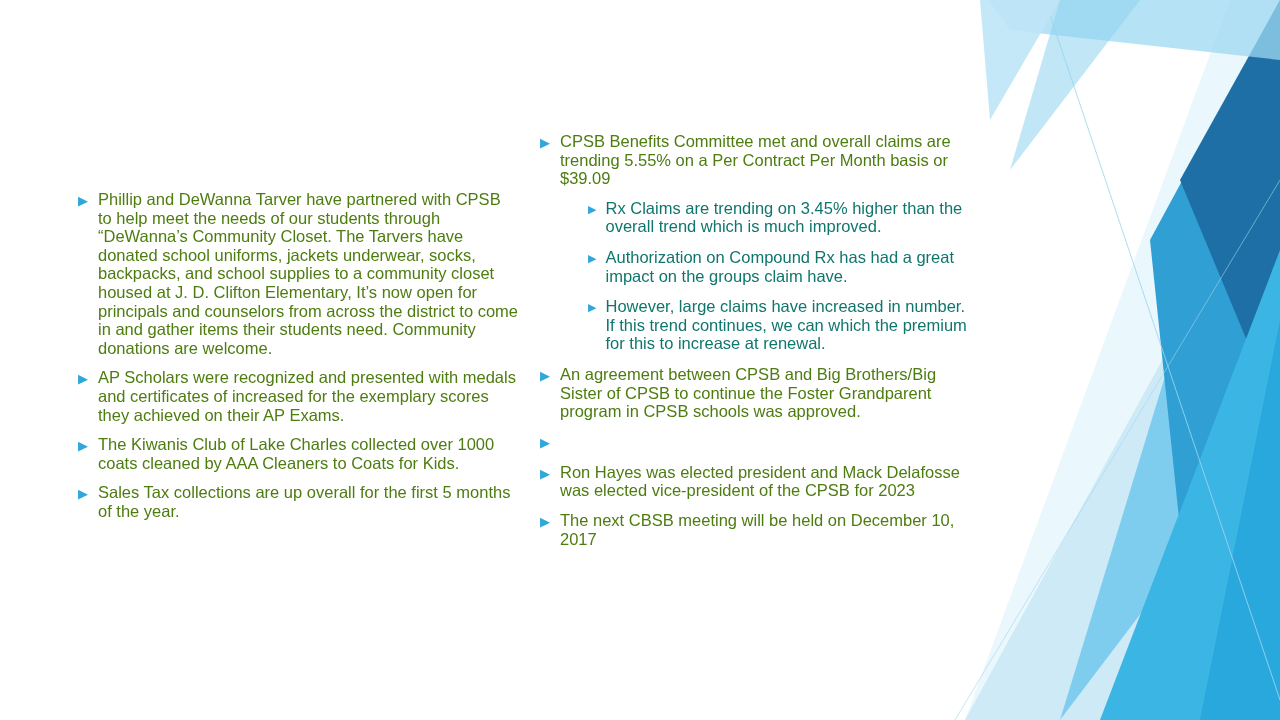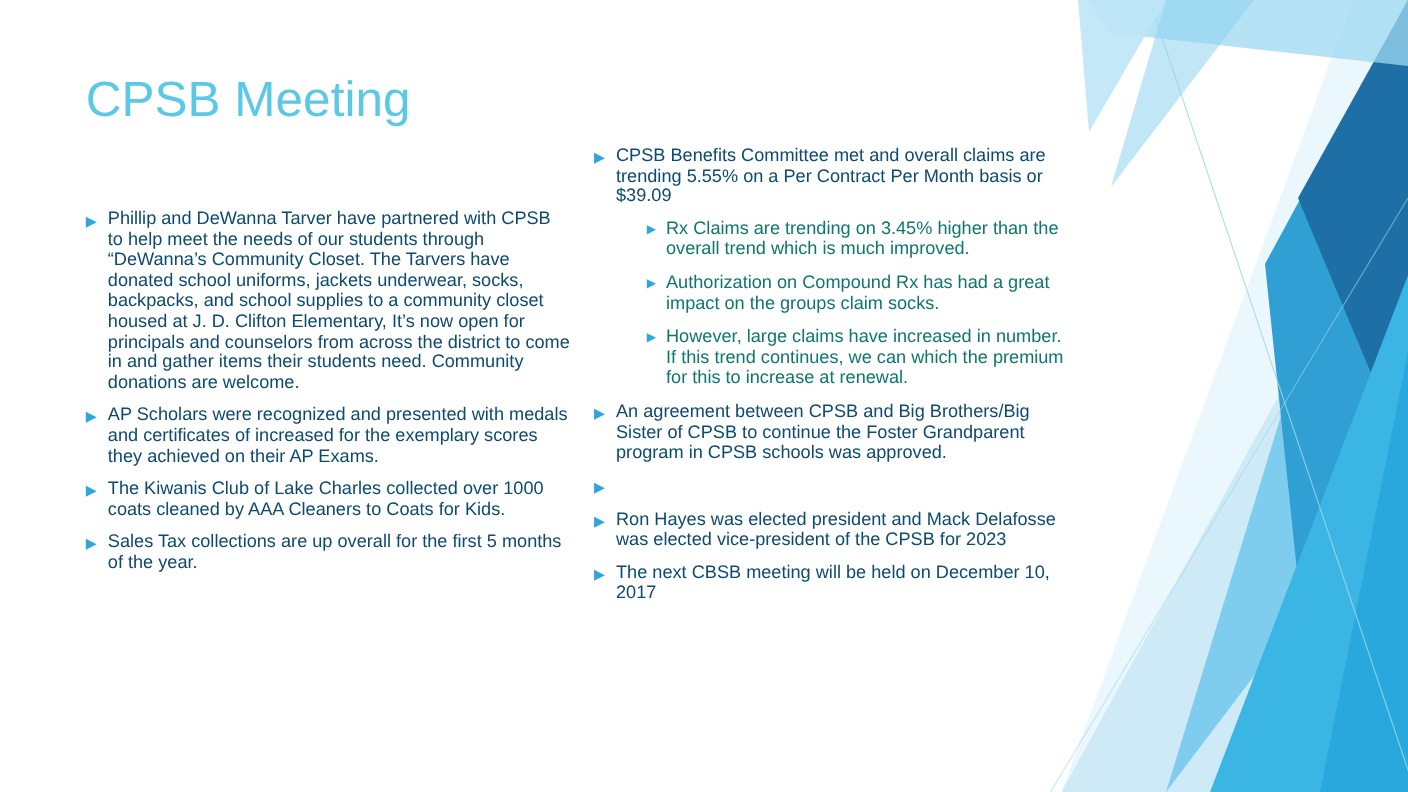--- a/index.html
+++ b/index.html
@@ -70,21 +70,21 @@
   .bullet .marker {
     flex: 0 0 auto;
     color: #30a7dc;
     font-size: 13px;
     line-height: 19px;
     margin-right: 10px;
     margin-top: 1px;
   }
   .bullet .btext {
     flex: 1 1 auto;
-    color: #0c4a6e;
+    color: #4d7c0f;
     font-size: 16.5px;
     line-height: 18.6px;
     text-align: left;
   }
 
   
   .sub {
     margin-left: 48px;
     margin-top: 9px;
   }
@@ -132,21 +132,20 @@
 
       <line x1="285" y1="0" x2="520" y2="700" stroke="#9fd6ee" stroke-width="1" opacity="0.85"></line>
       <line x1="520" y1="180" x2="195" y2="720" stroke="#9fd6ee" stroke-width="1" opacity="0.6"></line>
 
       <polygon points="220,0 300,0 230,120" fill="#bfe5f7" opacity="0.9"></polygon>
       <polygon points="300,0 380,0 250,170" fill="#8ed3ef" opacity="0.55"></polygon>
     </svg>
   </div>
 
   <div class="title">
-    <div>CPSB Meeting</div>
   </div>
 
   <div class="col-left">
 
     <div class="bullet">
       <span class="marker">▶</span>
       <span class="btext">Phillip and DeWanna Tarver have partnered with CPSB to help meet the needs of our students through “DeWanna’s Community Closet. The Tarvers have donated school uniforms, jackets underwear, socks, backpacks, and school supplies to a community closet housed at J. D. Clifton Elementary, It’s now open for principals and counselors from across the district to come in and gather items their students need. Community donations are welcome.</span>
     </div>
 
     <div class="bullet">
@@ -173,21 +172,21 @@
       <span class="btext">CPSB Benefits Committee met and overall claims are trending 5.55% on a Per Contract Per Month basis or $39.09</span>
     </div>
 
     <div class="sub">
       <div class="bullet">
         <span class="marker">▶</span>
         <span class="btext">Rx Claims are trending on 3.45% higher than the overall trend which is much improved.</span>
       </div>
       <div class="bullet">
         <span class="marker">▶</span>
-        <span class="btext">Authorization on Compound Rx has had a great impact on the groups claim socks.</span>
+        <span class="btext">Authorization on Compound Rx has had a great impact on the groups claim have.</span>
       </div>
       <div class="bullet">
         <span class="marker">▶</span>
         <span class="btext">However, large claims have increased in number.  If this trend continues,  we can which the premium for this to increase at renewal.</span>
       </div>
     </div>
 
     <div class="bullet">
       <span class="marker">▶</span>
       <span class="btext">An agreement between CPSB and Big Brothers/Big Sister of CPSB to continue the Foster Grandparent program in CPSB schools was approved.</span>

